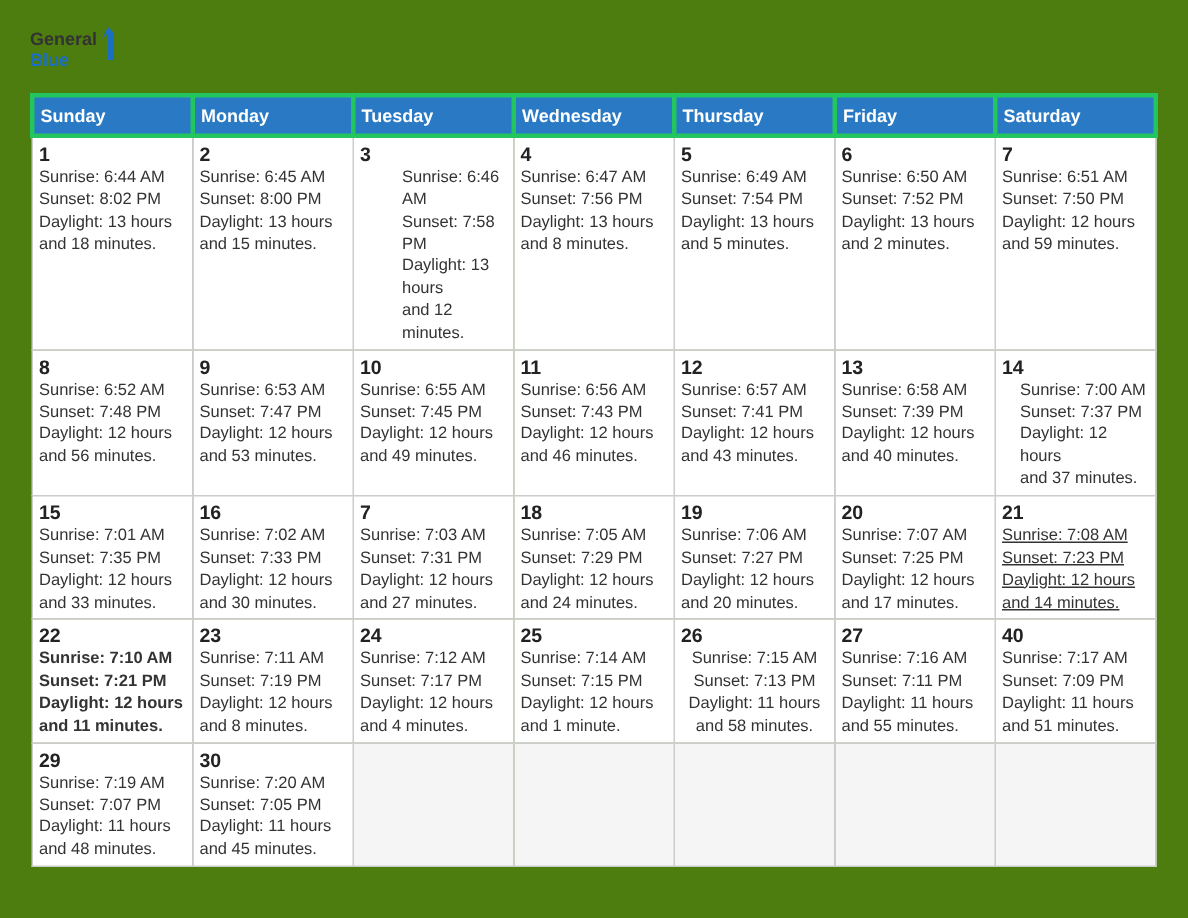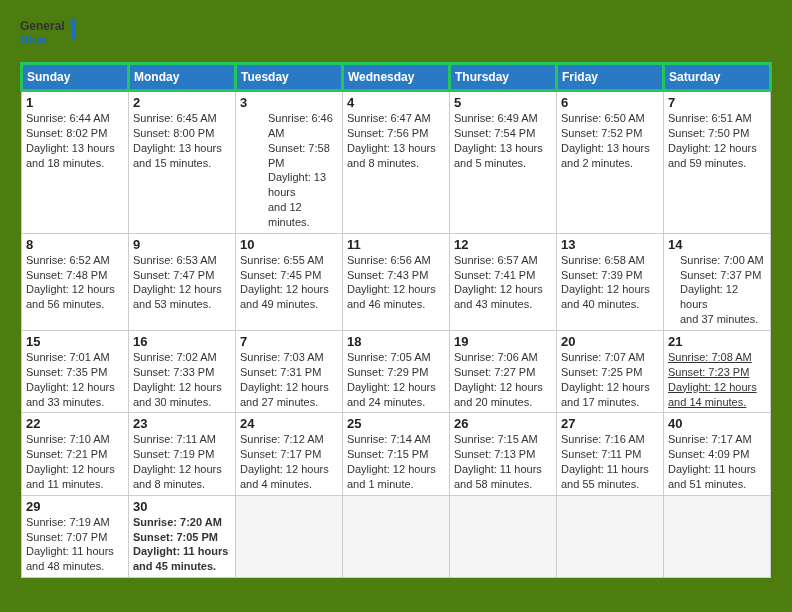--- a/index.html
+++ b/index.html
@@ -260,21 +260,21 @@
             <span class="day-num">21</span>
             <div class="day-info" style="white-space: pre-line; text-decoration: underline;">Sunrise: 7:08 AM
 Sunset: 7:23 PM
 Daylight: 12 hours
 and 14 minutes.</div>
           </td>
         </tr>
         <tr>
           <td>
             <span class="day-num">22</span>
-            <div class="day-info" style="white-space: pre-line;">Sunrise: 7:10 AM
+            <div class="day-info" style="white-space: pre-line; font-weight: bold;">Sunrise: 7:10 AM
 Sunset: 7:21 PM
 Daylight: 12 hours
 and 11 minutes.</div>
           </td>
           <td>
             <span class="day-num">23</span>
             <div class="day-info" style="white-space: pre-line;">Sunrise: 7:11 AM
 Sunset: 7:19 PM
 Daylight: 12 hours
 and 8 minutes.</div>
@@ -288,51 +288,51 @@
           </td>
           <td>
             <span class="day-num">25</span>
             <div class="day-info" style="white-space: pre-line;">Sunrise: 7:14 AM
 Sunset: 7:15 PM
 Daylight: 12 hours
 and 1 minute.</div>
           </td>
           <td>
             <span class="day-num">26</span>
-            <div class="day-info" style="white-space: pre-line;">Sunrise: 7:15 AM
+            <div class="day-info" style="white-space: pre-line; text-align: center;">Sunrise: 7:15 AM
 Sunset: 7:13 PM
 Daylight: 11 hours
 and 58 minutes.</div>
           </td>
           <td>
             <span class="day-num">27</span>
             <div class="day-info" style="white-space: pre-line;">Sunrise: 7:16 AM
 Sunset: 7:11 PM
 Daylight: 11 hours
 and 55 minutes.</div>
           </td>
           <td>
             <span class="day-num">40</span>
             <div class="day-info" style="white-space: pre-line;">Sunrise: 7:17 AM
-Sunset: 4:09 PM
+Sunset: 7:09 PM
 Daylight: 11 hours
 and 51 minutes.</div>
           </td>
         </tr>
         <tr>
           <td>
             <span class="day-num">29</span>
             <div class="day-info" style="white-space: pre-line;">Sunrise: 7:19 AM
 Sunset: 7:07 PM
 Daylight: 11 hours
 and 48 minutes.</div>
           </td>
           <td>
             <span class="day-num">30</span>
-            <div class="day-info" style="white-space: pre-line; font-weight: bold;">Sunrise: 7:20 AM
+            <div class="day-info" style="white-space: pre-line;">Sunrise: 7:20 AM
 Sunset: 7:05 PM
 Daylight: 11 hours
 and 45 minutes.</div>
           </td>
           <td class="empty"></td>
           <td class="empty"></td>
           <td class="empty"></td>
           <td class="empty"></td>
           <td class="empty"></td>
         </tr>

